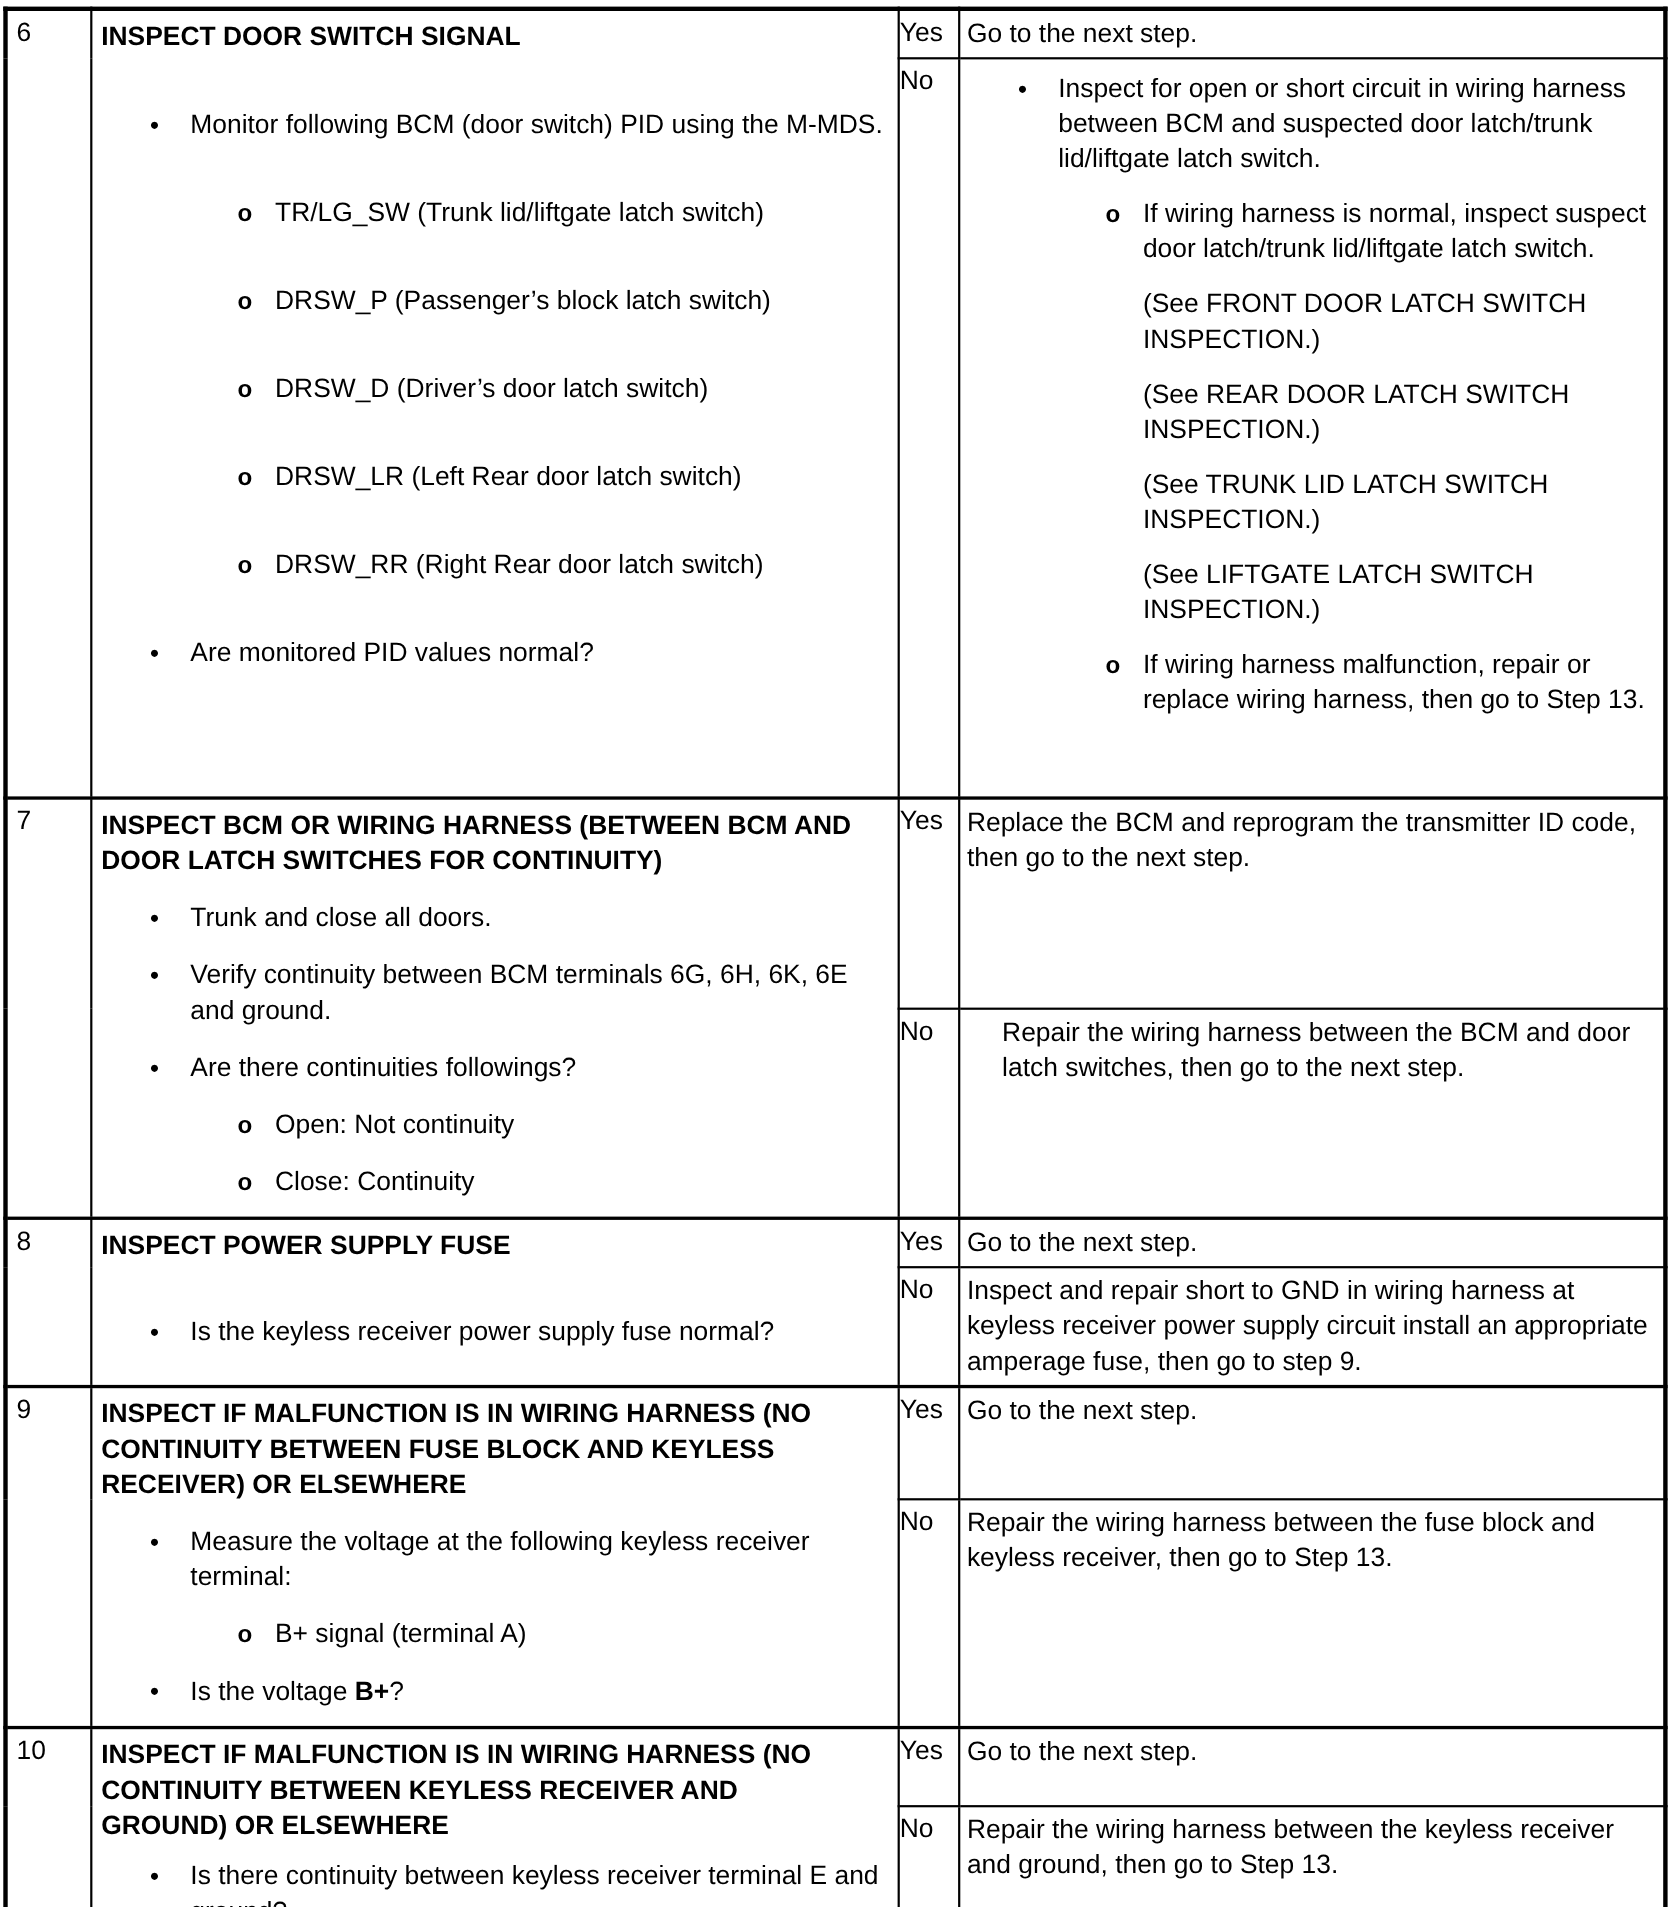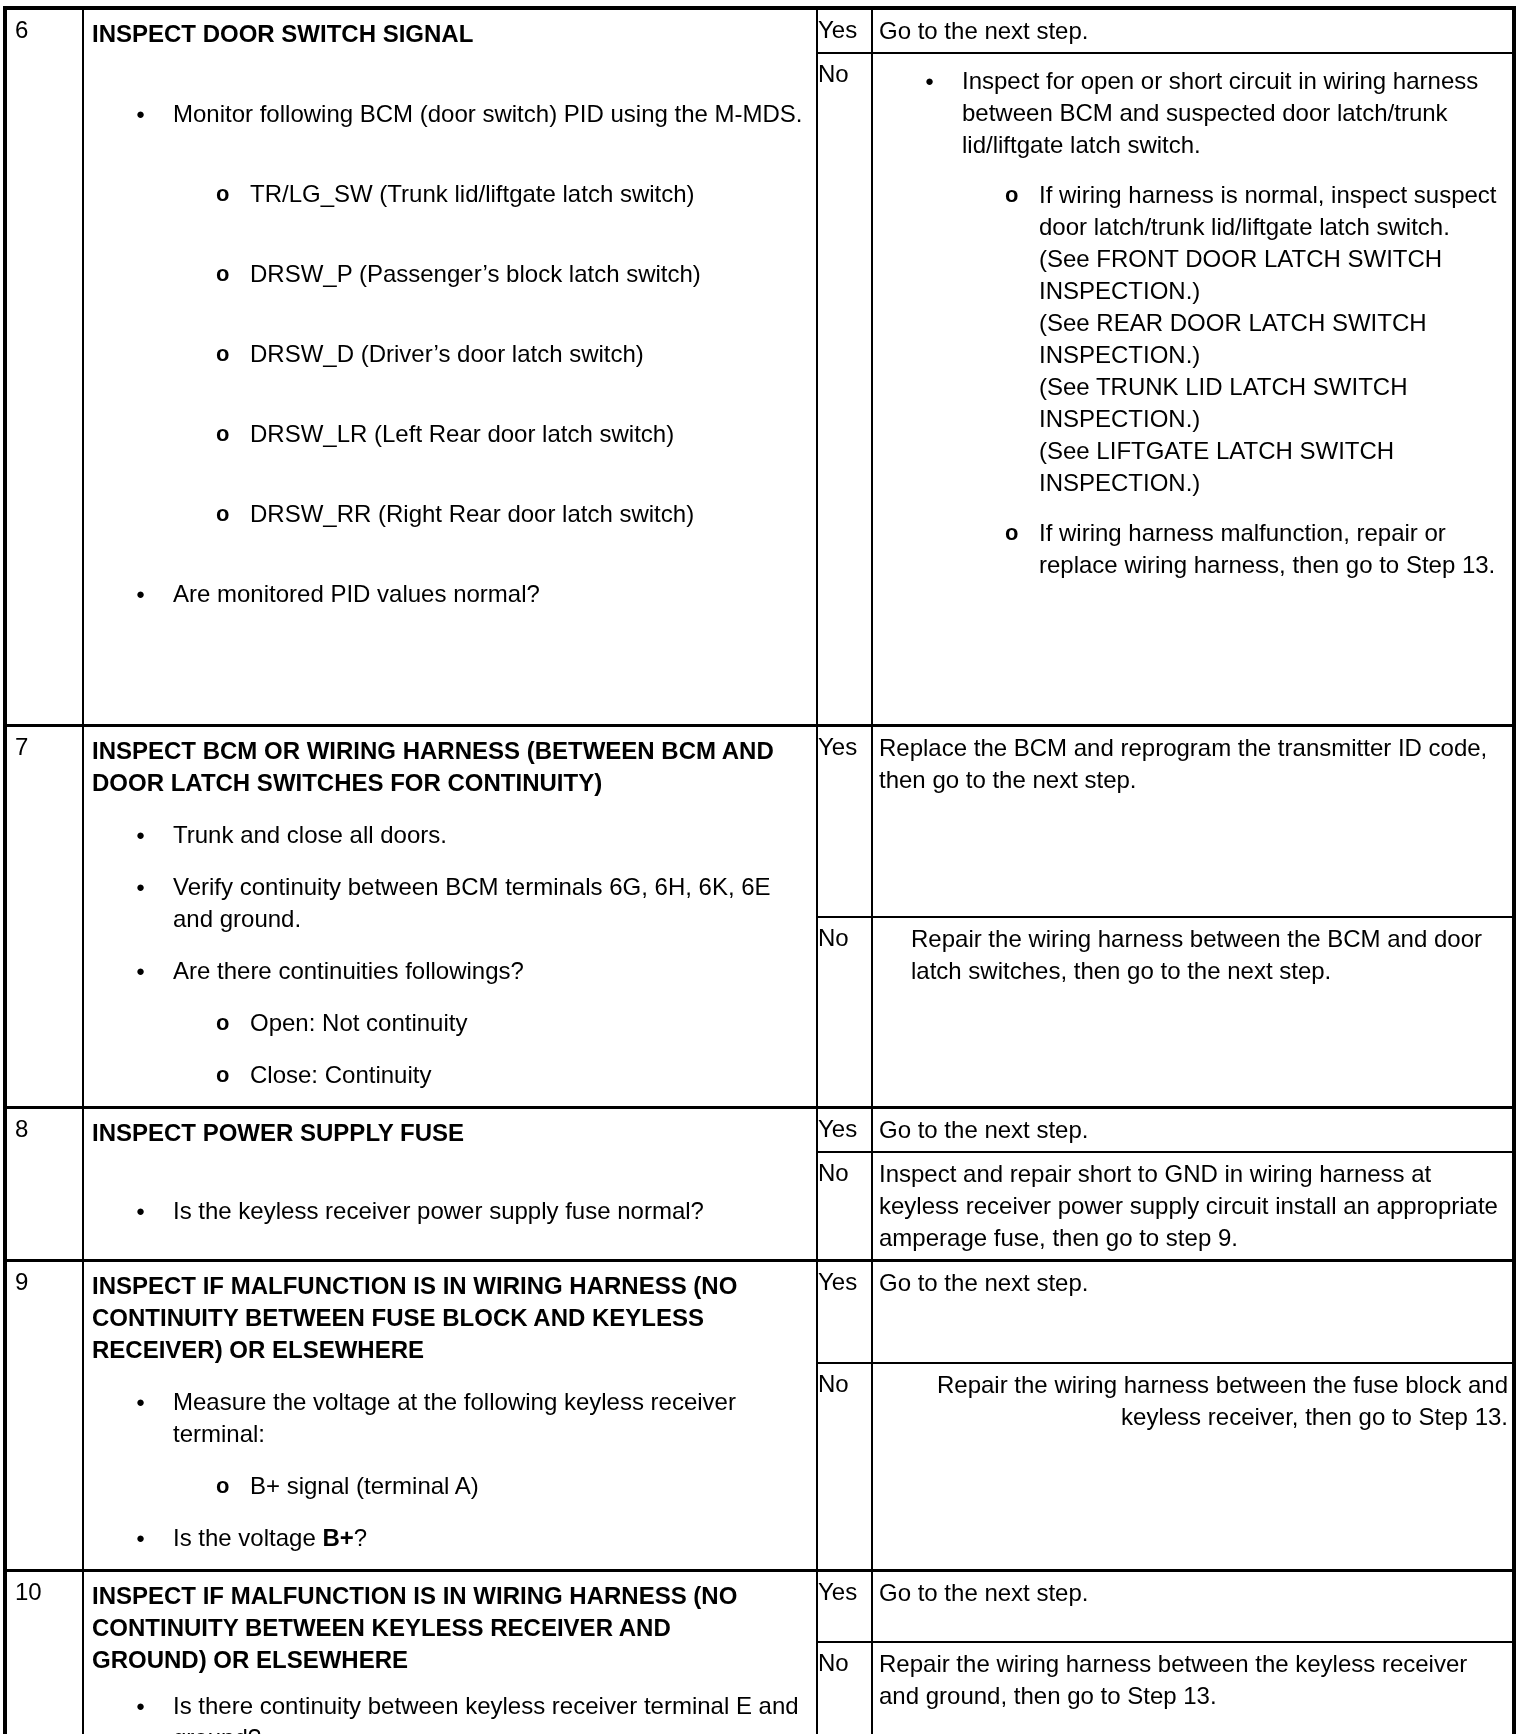--- a/index.html
+++ b/index.html
@@ -27,31 +27,31 @@
   .c-res    .l2 { margin-left:126px; }
   .l2 .mk { flex:0 0 34px; font-weight:bold; font-size:22px; line-height:31px; }
   .see { margin-left:160px; }
   
   .s6  .c-action .li { margin-top:48px; }
   .s7  .c-action .li { margin-top:20px; }
   .s8  .c-action .li { margin-top:46px; }
   .s9  .c-action .li { margin-top:20px; }
   .s10 .c-action .li { margin-top:14px; }
   .c-res .li  { margin-top:18px; }
-  .c-res .see { }
+  .c-res .see { margin-top:18px; }
   .c-res .li.first { margin-top:6px; }
   
   .s6  tr.r-yes .c-yn, .s6  tr.r-yes .c-res { height:28px; }
   .s6  tr.r-no  .c-res { height:660px; }
   .s7  tr.r-yes .c-yn, .s7  tr.r-yes .c-res { height:172px; }
   .s7  tr.r-no  .c-res { height:172px;padding-left:38px; }
   .s8  tr.r-yes .c-yn, .s8  tr.r-yes .c-res { height:26px; }
   .s8  tr.r-no  .c-res { height:92px; }
   .s9  tr.r-yes .c-yn, .s9  tr.r-yes .c-res { height:86px; }
-  .s9  tr.r-no  .c-res { height:188px;text-align:right; }
+  .s9  tr.r-no  .c-res { height:188px; }
   .s10 tr.r-yes .c-yn, .s10 tr.r-yes .c-res { height:54px; }
   .s10 tr.r-no  .c-res { height:108px; }
 </style>
 </head>
 <body>
 
 <table class="doc">
   <colgroup>
     <col style="width:78px">
       <col style="width:734px">

